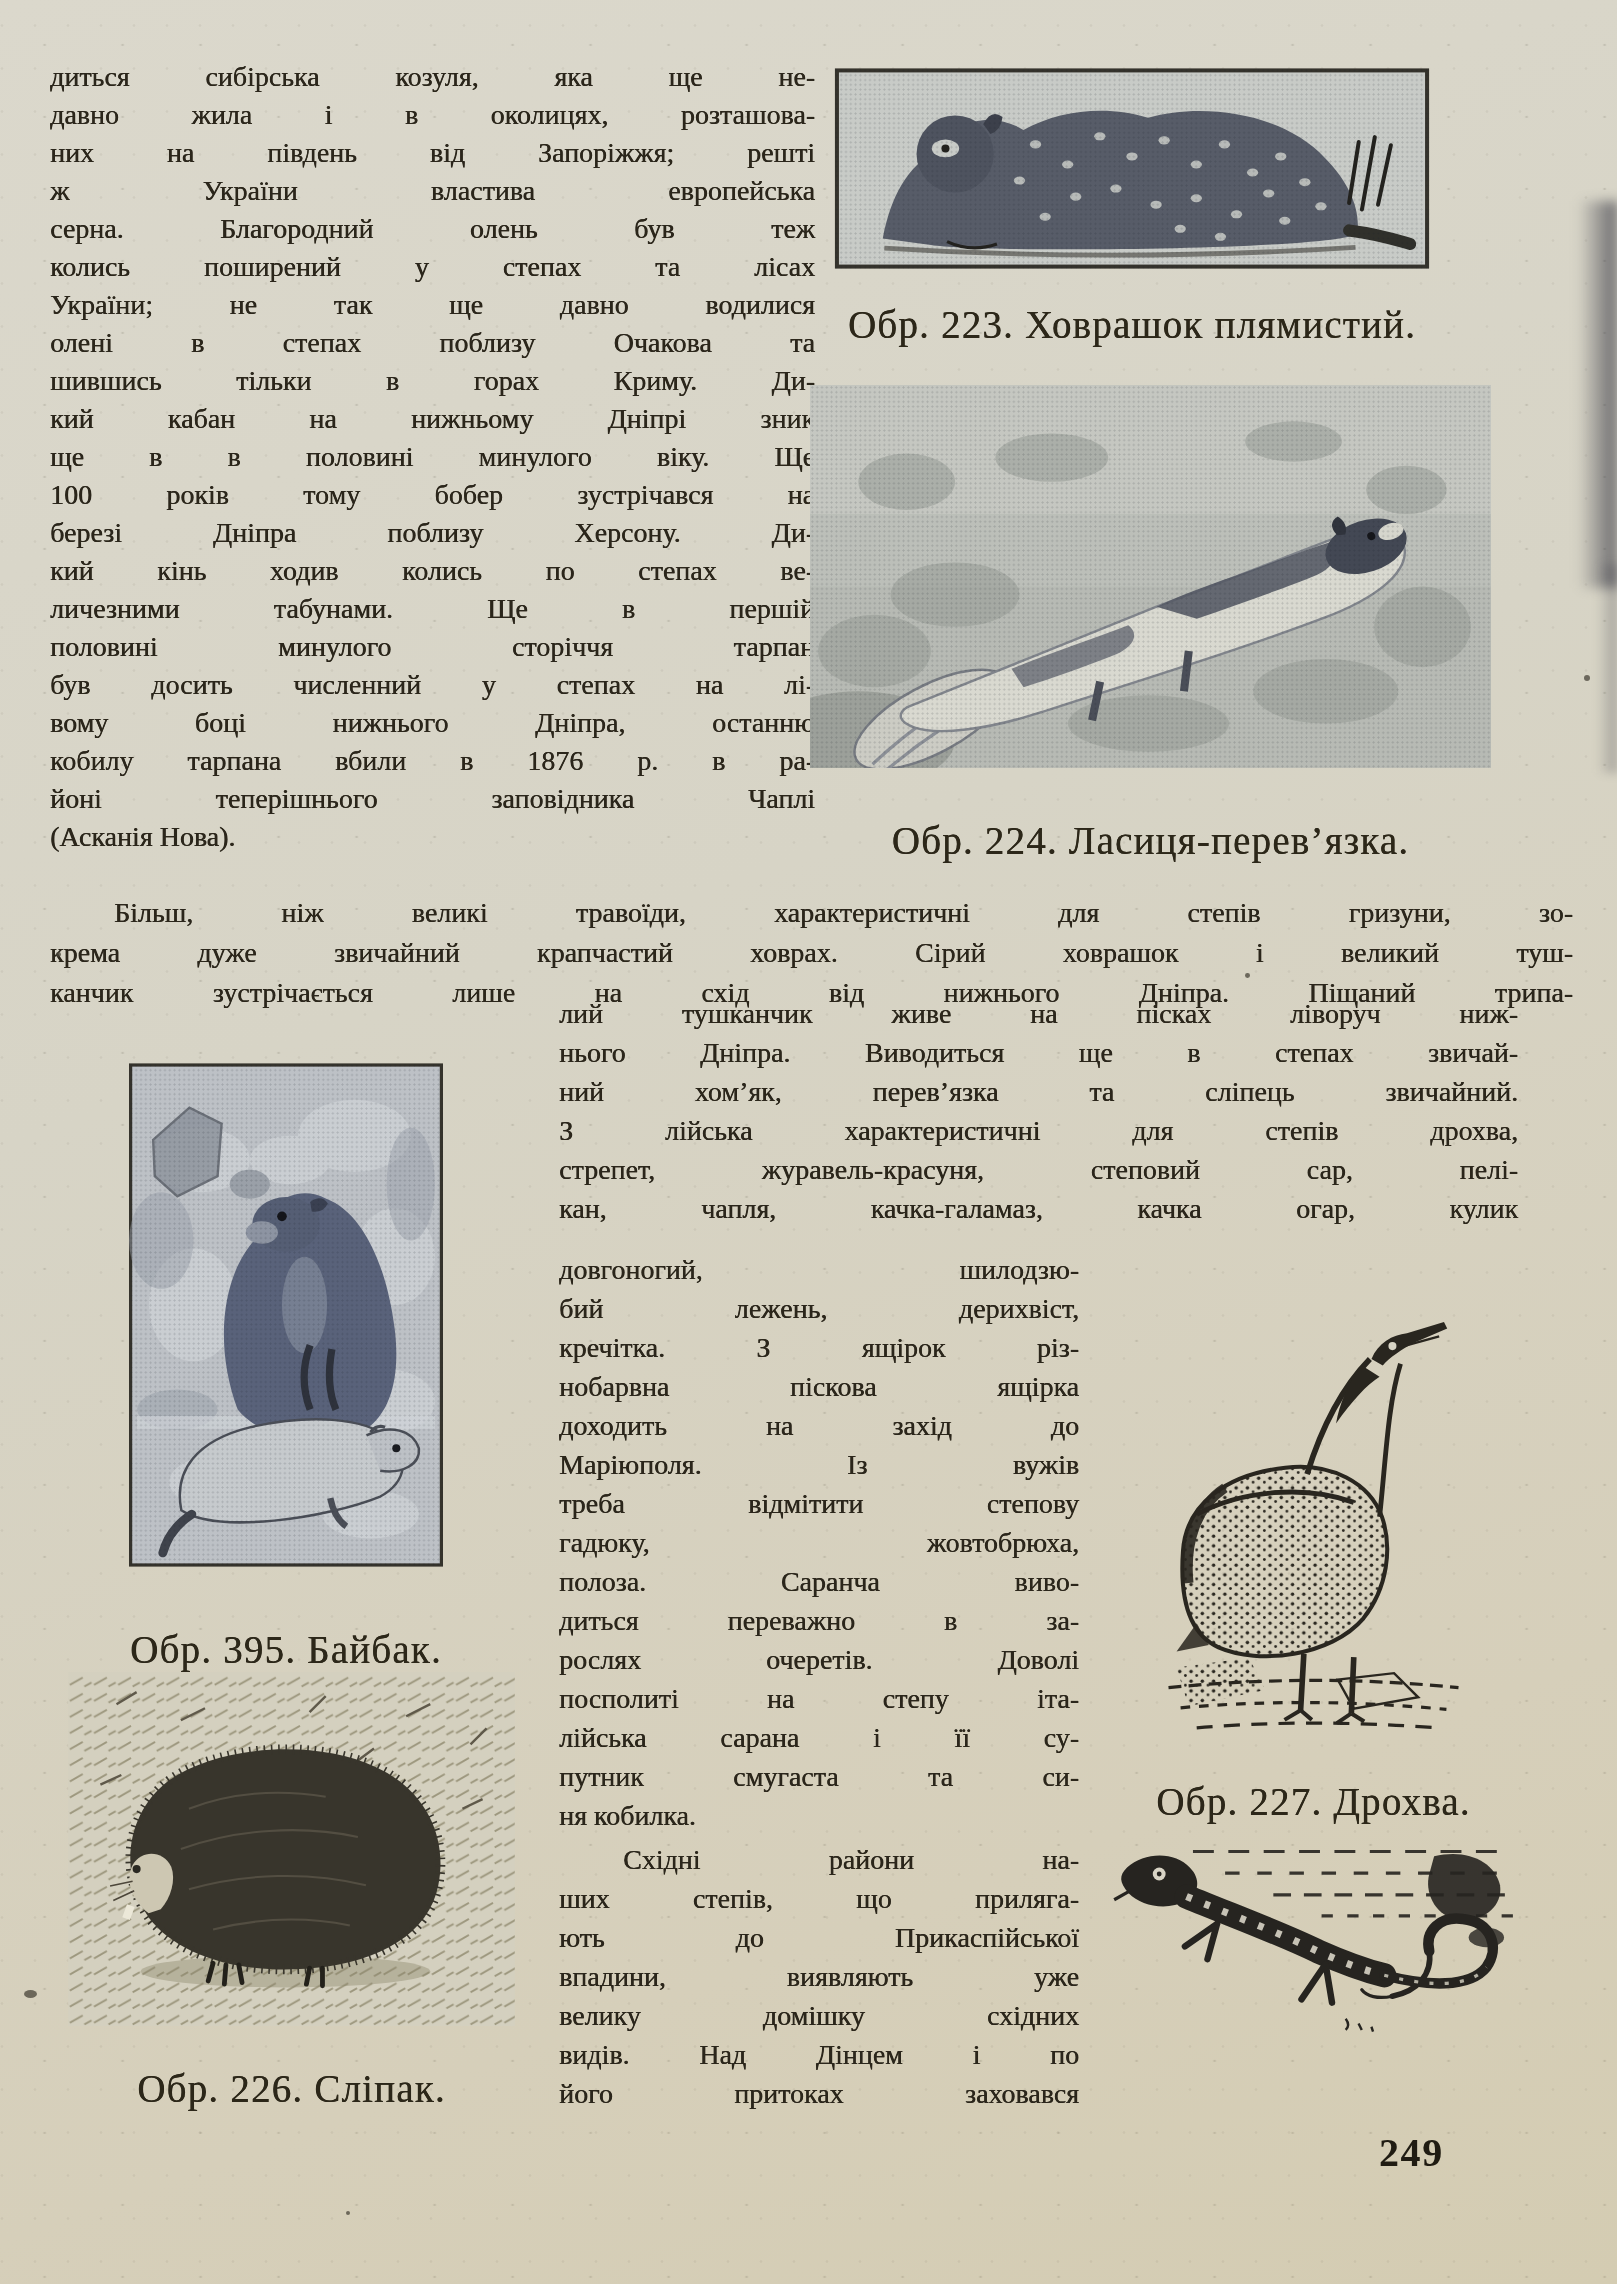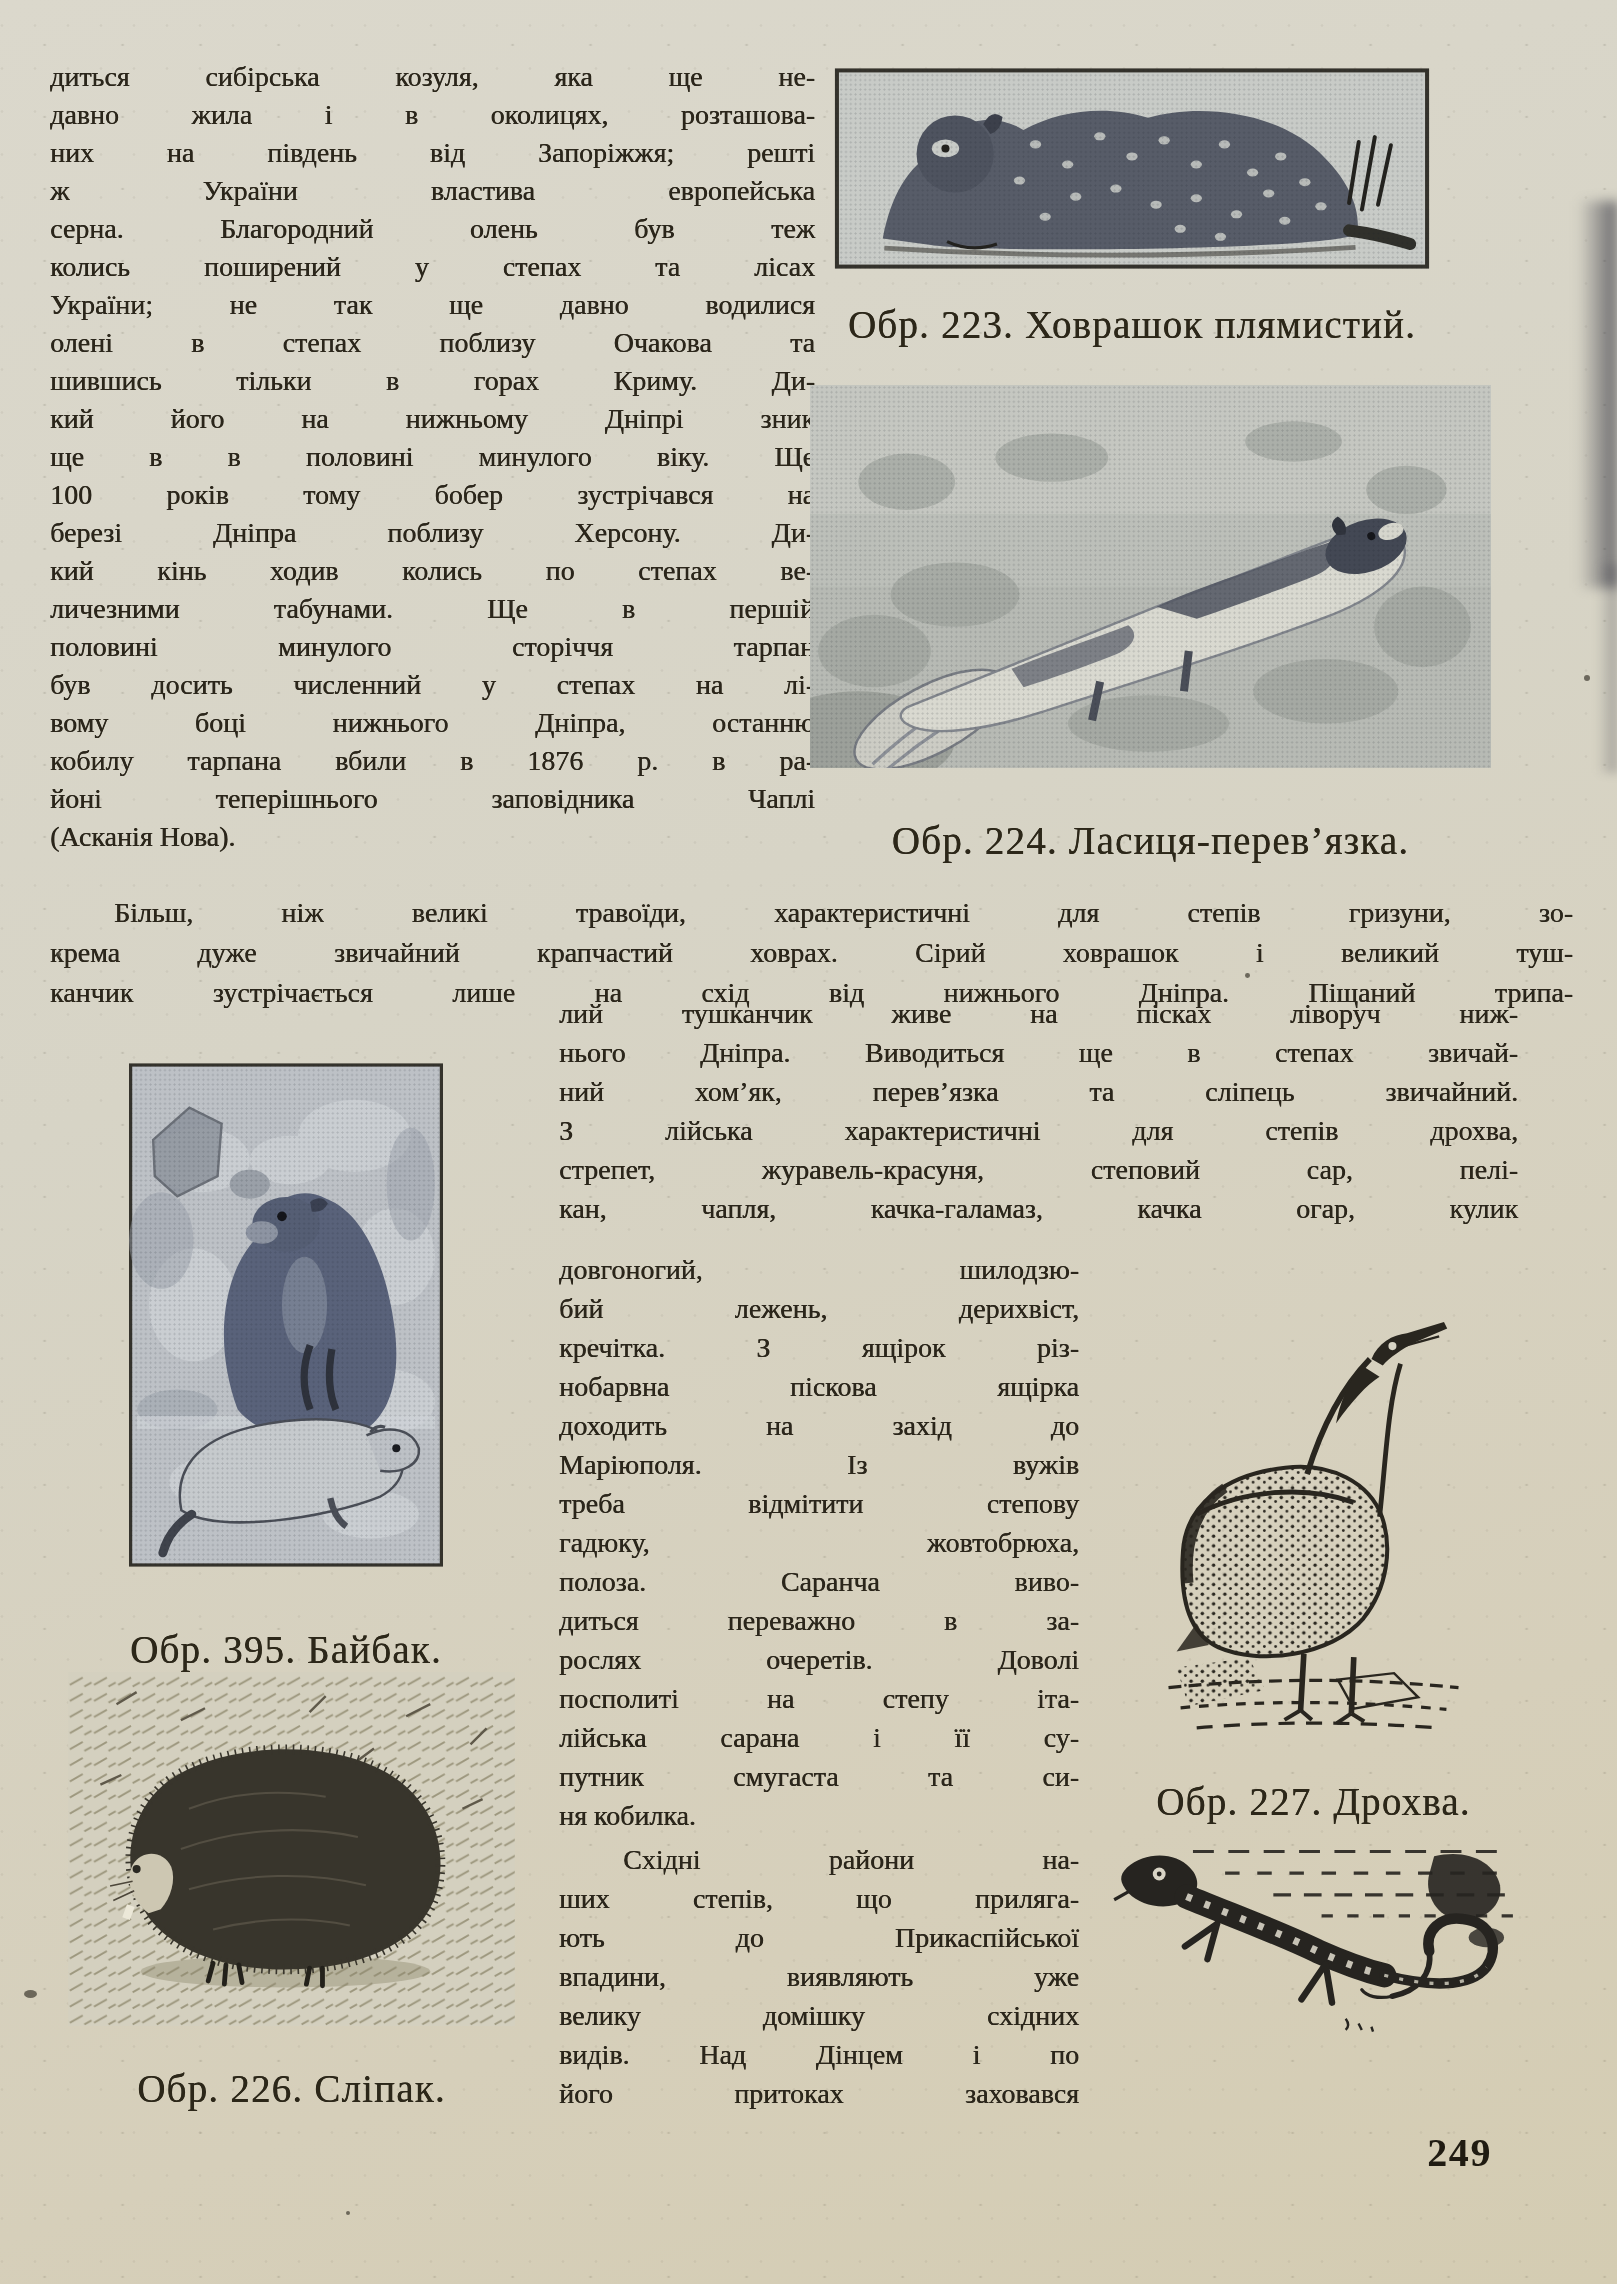--- a/index.html
+++ b/index.html
@@ -35,21 +35,21 @@
   }
   .fig{position:absolute;}
   .fig svg{display:block;width:100%;height:100%;}
   .halftone::after{
     content:"";position:absolute;inset:0;pointer-events:none;
     background-image:radial-gradient(rgba(25,28,38,0.15) 0.9px,transparent 1.2px);
     background-size:4.8px 4.8px;
   }
   .pagenum{
     position:absolute;left:1379px;top:2129px;width:113px;
-    font-weight:bold;font-size:40px;letter-spacing:1.6px;text-align:right;
+    font-weight:bold;font-size:40px;letter-spacing:1.6px;text-align:left;
     color:#201c12;
   }
   .edge-smudge{
     position:absolute;right:0;top:201px;width:40px;height:387px;
     background:linear-gradient(to left,rgba(44,45,58,0.65),rgba(44,45,58,0));
     filter:blur(5.6px);pointer-events:none;
   }
   .edge-smudge2{
     position:absolute;right:0;top:564px;width:21px;height:209px;
     background:linear-gradient(to left,rgba(44,45,58,0.3),rgba(44,45,58,0));
@@ -65,21 +65,21 @@
   <div class="txt c-left">
       <div class="ln">диться сибірська козуля, яка ще не-</div>
       <div class="ln">давно жила і в околицях, розташова-</div>
       <div class="ln">них на південь від Запоріжжя; решті</div>
       <div class="ln">ж України властива европейська</div>
       <div class="ln">серна. Благородний олень був теж</div>
       <div class="ln">колись поширений у степах та лісах</div>
       <div class="ln">України; не так ще давно водилися</div>
       <div class="ln">олені в степах поблизу Очакова та</div>
       <div class="ln">шившись тільки в горах Криму. Ди-</div>
-      <div class="ln">кий його на нижньому Дніпрі зник</div>
+      <div class="ln">кий кабан на нижньому Дніпрі зник</div>
       <div class="ln">ще в в половині минулого віку. Ще</div>
       <div class="ln">100 років тому бобер зустрічався на</div>
       <div class="ln">березі Дніпра поблизу Херсону. Ди-</div>
       <div class="ln">кий кінь ходив колись по степах ве-</div>
       <div class="ln">личезними табунами. Ще в першій</div>
       <div class="ln">половині минулого сторіччя тарпан</div>
       <div class="ln">був досить численний у степах на лі-</div>
       <div class="ln">вому боці нижнього Дніпра, останню</div>
       <div class="ln">кобилу тарпана вбили в 1876 р. в ра-</div>
       <div class="ln">йоні теперішнього заповідника Чаплі</div>

